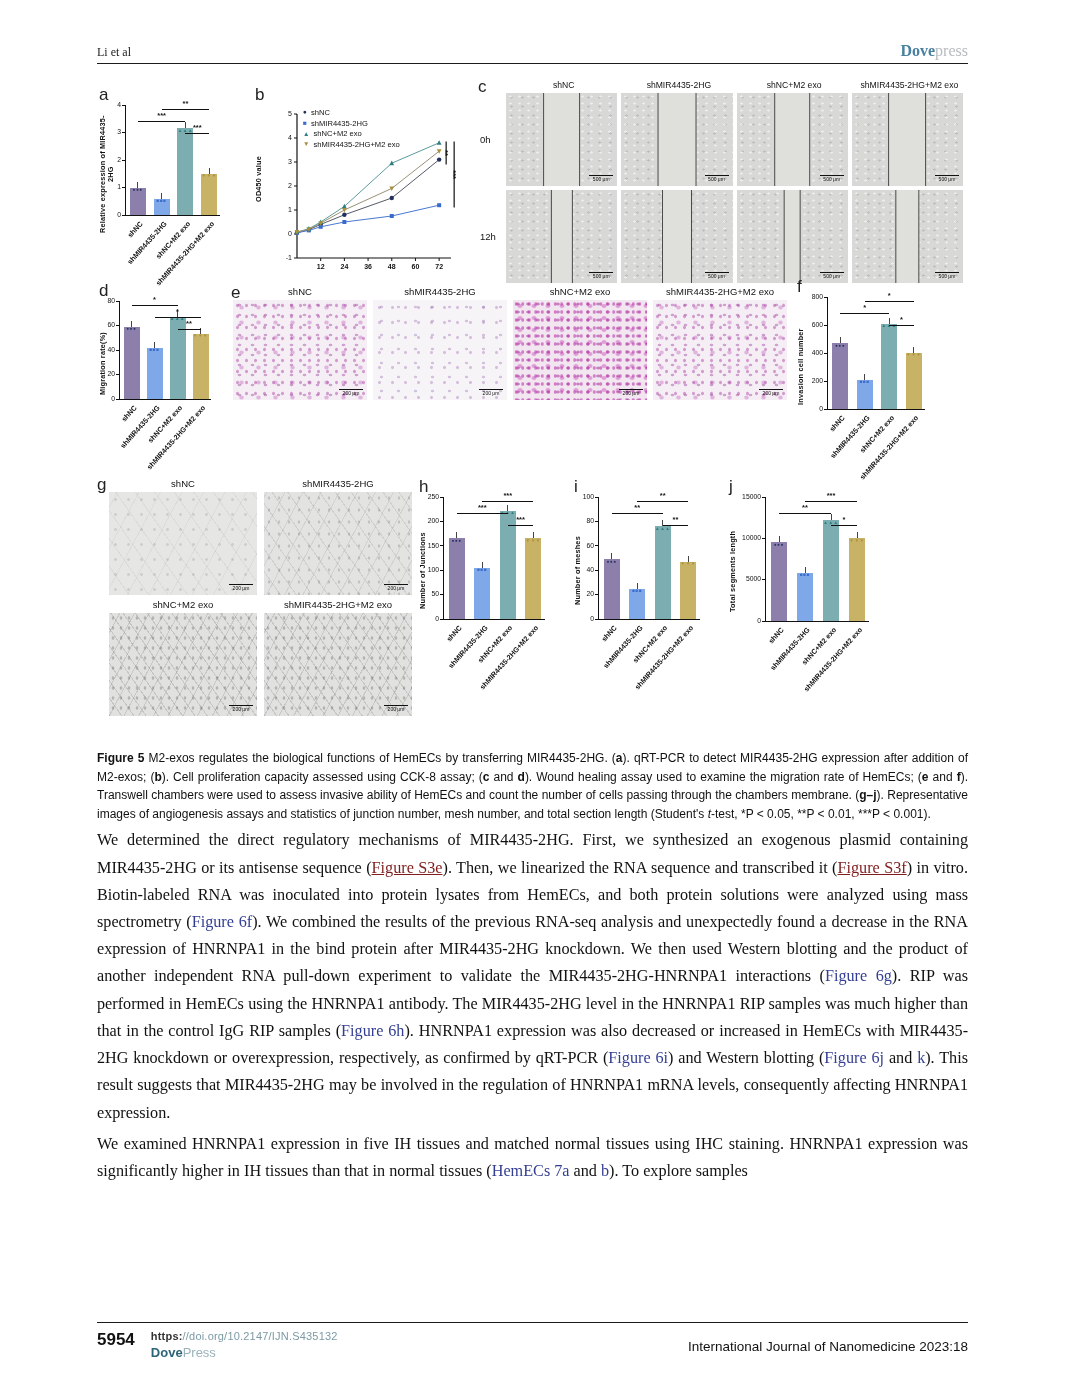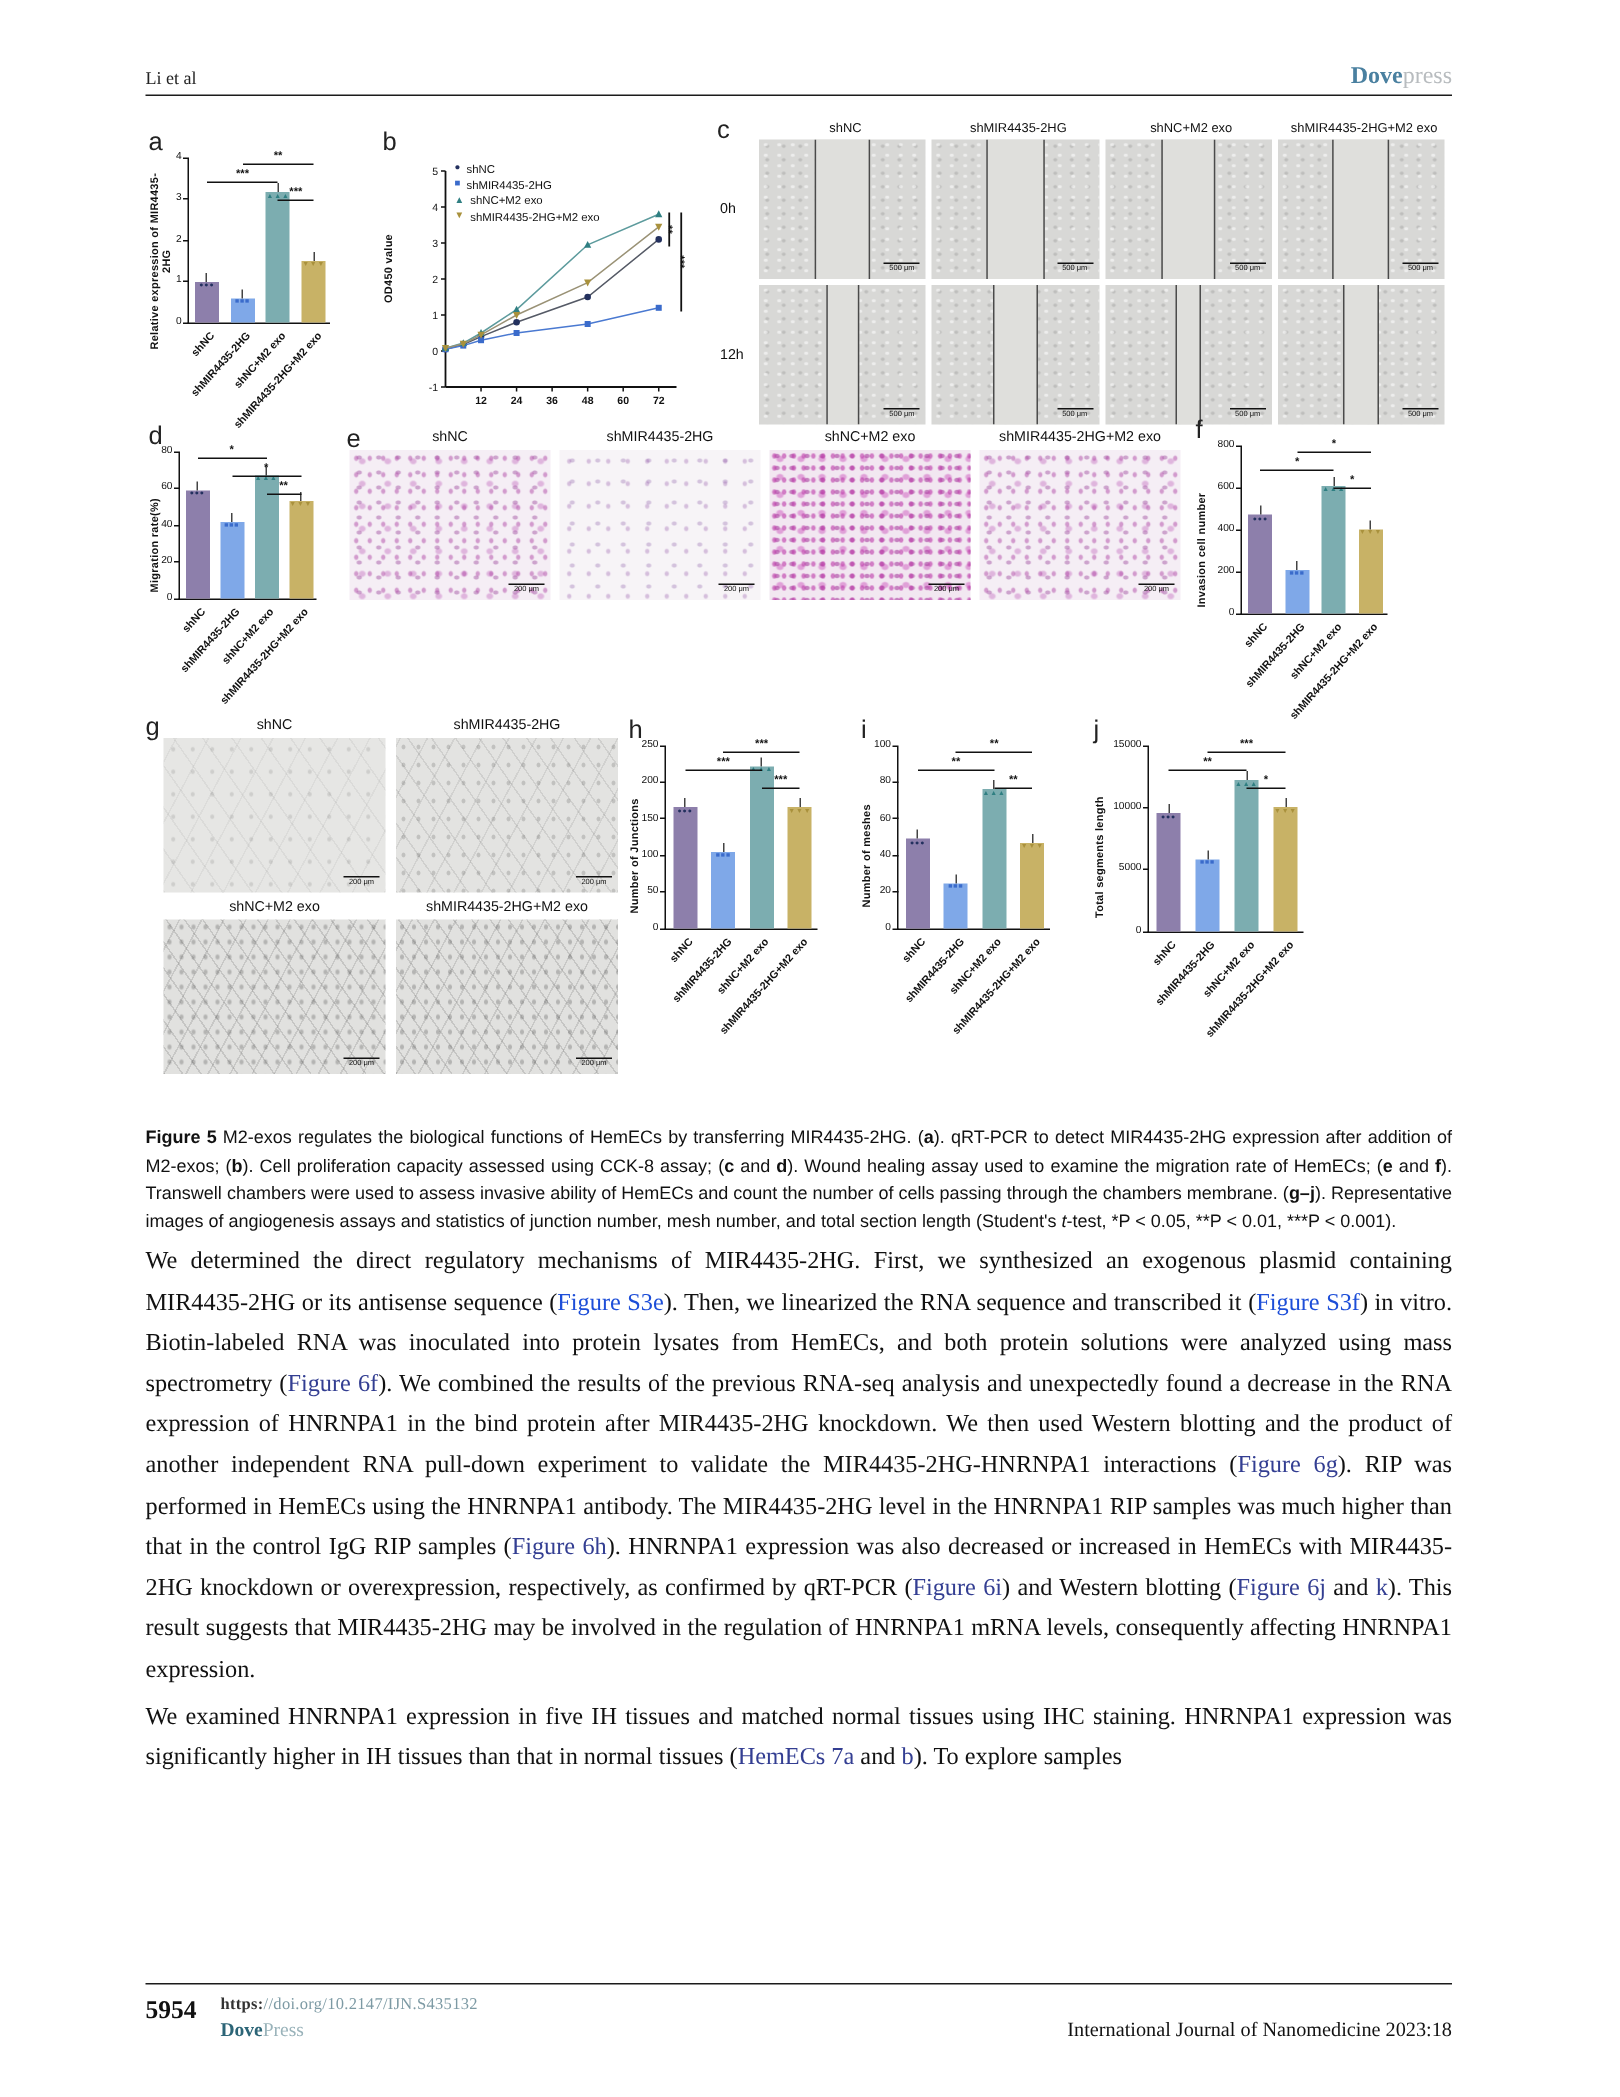--- a/index.html
+++ b/index.html
@@ -6,21 +6,21 @@
 html,body{background:#fff}
 .page{position:relative;width:1080px;height:1398px;background:#fff;color:#111;
   font-family:"Liberation Serif",serif;overflow:hidden}
 
 .hdr{display:flex;justify-content:space-between;align-items:flex-end;margin:42px 112px 3px 97px}
 .runhead{font-size:12px;color:#222}
 .logo .dove{color:#4a80a0;font-weight:bold;font-size:16px;font-family:"Liberation Serif",serif}
 .logo .press{color:#b8bcbf;font-size:16px;font-family:"Liberation Serif",serif}
 .rule{border-top:1.7px solid #1b1b1b;margin-left:97px;margin-right:112px}
 .f-rule{position:absolute;left:97px;right:112px;top:1322px;border-top:1.7px solid #1b1b1b}
-.ftr{position:absolute;left:97px;right:112px;top:1330px;display:flex;justify-content:space-between;align-items:flex-end;font-family:Liberation Serif, serif}
+.ftr{position:absolute;left:97px;right:112px;top:1330px;display:flex;justify-content:space-between;align-items:center;font-family:Liberation Sans, sans-serif}
 .f-left{display:flex;gap:16px;align-items:flex-start}
 .pagenum{font-size:17px;font-weight:bold;color:#111}
 .doi{font-size:11px;letter-spacing:.2px}
 .doi-scheme{color:#333;font-weight:bold}
 .doi-rest{color:#7d9aa4}
 .dplogo{margin-top:3px;font-size:13px}
 .dplogo .dove2{color:#2c6577;font-weight:bold}
 .dplogo .press2{color:#9ab3ba}
 .f-right{font-size:13.5px;color:#111;padding-top:2px}
 
@@ -100,21 +100,21 @@
  repeating-linear-gradient(-62deg,rgba(100,100,100,.20) 0 1px,transparent 1px 13px),
  radial-gradient(rgba(75,75,75,.3) 1px,transparent 1.7px);
  background-size:auto,auto,8px 10px}
 
 .caption{margin:14px 112px 0 97px;font-family:"Liberation Sans",sans-serif;font-size:12px;line-height:1.55;text-align:justify;color:#111}
 .sect-h{margin:30px 112px 6px 97px;font-family:"Liberation Sans",sans-serif;font-size:20.5px;font-weight:600;line-height:1.35;color:#111}
 .bodyp{margin:4px 112px 0 97px;font-size:16.2px;line-height:1.68;text-align:justify}
 .b{font-weight:bold}
 .i{font-style:italic}
 .lk{color:#333e92}
-.lku{color:#1d4ed8;}
+.lku{color:#7f1d1d;text-decoration:underline}
 svg text{font-family:"Liberation Sans",sans-serif}
 </style>
 </head>
 <body>
 
 <div class="page">
 
   <div class="hdr">
     <span class="runhead">Li et al</span>
     <span class="logo"><span class="dove">Dove</span><span class="press">press</span></span>

